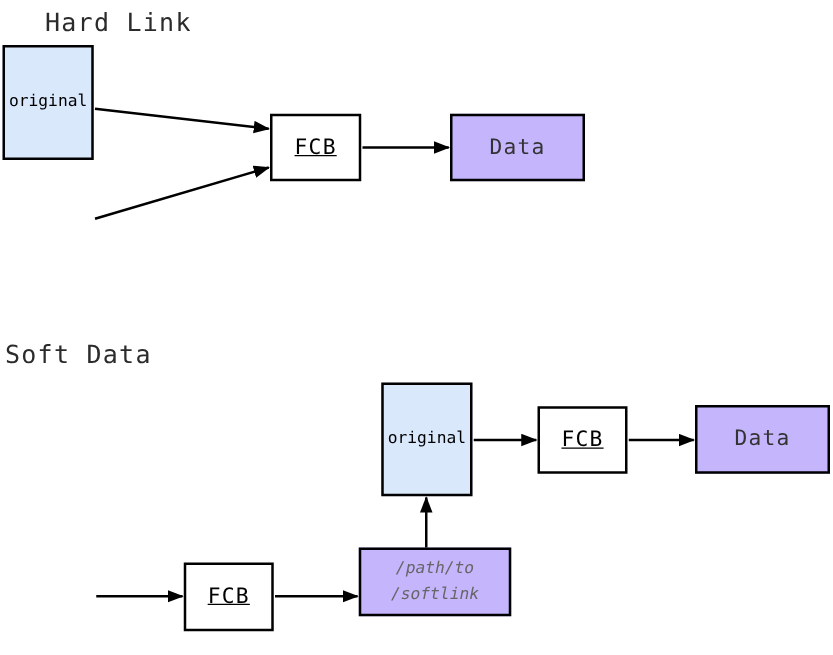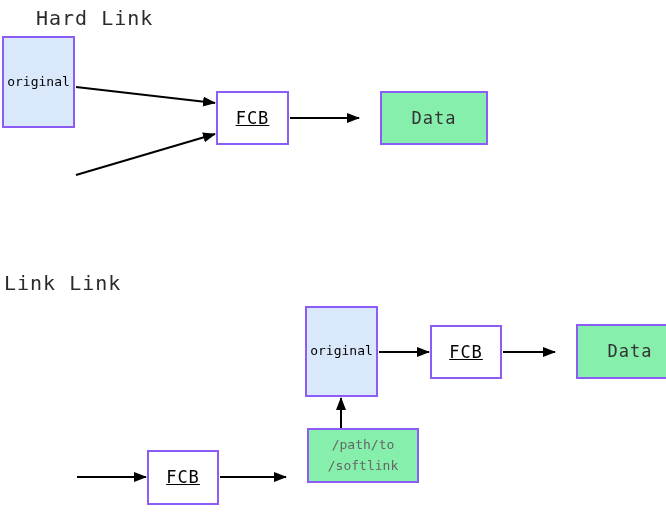--- a/index.html
+++ b/index.html
@@ -20,51 +20,51 @@
   }
   .section-title {
     position: absolute;
     color: #2b2b2b;
     font-size: 20px;
     letter-spacing: 1px;
     white-space: nowrap;
   }
   .node {
     position: absolute;
-    border: 2px solid #8b5cf6;
+    border: 2px solid #000000;
     display: flex;
     align-items: center;
     justify-content: center;
     text-align: center;
     color: #000000;
     font-size: 13px;
     line-height: 1.3;
   }
   .node.blue   { background: #dae8fc; }
   .node.purple { background: #e1d5e7; }
-  .node.gray   { background: #86efac; color: #333333; margin-left: 20px; }
+  .node.gray   { background: #c4b5fd; color: #333333; }
   .node.white  { background: #ffffff; text-decoration: underline; }
   .node.big    { font-size: 17px; letter-spacing: 1px; }
   .node.path-node { flex-direction: column; color: #666666; font-size: 13px; line-height: 1.6; }
 
   
   #title-hard      { left: 4px;   top: 6px; margin-left: 32px;   }
   #hard-original   { left: 2px;   top: 36px;  width: 73px;  height: 92px; }
   #hard-hardlink   { left: 2px;   top: 145px; width: 73px;  height: 89px; }
   #hard-fcb        { left: 216px; top: 91px;  width: 73px;  height: 54px; }
   #hard-data       { left: 360px; top: 91px;  width: 108px; height: 54px; }
 
   
   #title-soft      { left: 4px;   top: 271px; }
   #soft-original   { left: 305px; top: 306px; width: 73px;  height: 91px; }
   #soft-fcb-top    { left: 430px; top: 325px; width: 72px;  height: 54px; }
   #soft-data       { left: 556px; top: 324px; width: 108px; height: 55px; }
   #soft-softlink   { left: 3px;   top: 432px; width: 73px;  height: 89px; }
   #soft-fcb-bottom { left: 147px; top: 450px; width: 72px;  height: 55px; }
-  #soft-path       { left: 287px; top: 428px; width: 112px; height: 55px; }
+  #soft-path       { left: 287px; top: 438px; width: 122px; height: 55px; font-style: italic; }
 </style>
 </head>
 <body>
 
 <div class="canvas">
 
   <svg class="arrows" width="666" height="524" viewBox="0 0 666 524" xmlns="http://www.w3.org/2000/svg">
     <defs>
       <marker id="arrowhead" markerUnits="userSpaceOnUse" markerWidth="14" markerHeight="12" refX="12" refY="5" orient="auto">
         <path d="M0,0 L13,5 L0,10 z" fill="#000000"></path>
@@ -90,21 +90,21 @@
 
 
   <div class="node white big" id="hard-fcb">
     <span>FCB</span>
   </div>
 
   <div class="node gray big" id="hard-data">
     <span>Data</span>
   </div>
 
-  <div class="section-title" id="title-soft">Link Link</div>
+  <div class="section-title" id="title-soft">Soft Data</div>
 
   <div class="node blue" id="soft-original">
     <span>original</span>
   </div>
 
   <div class="node white big" id="soft-fcb-top">
     <span>FCB</span>
   </div>
 
   <div class="node gray big" id="soft-data">

